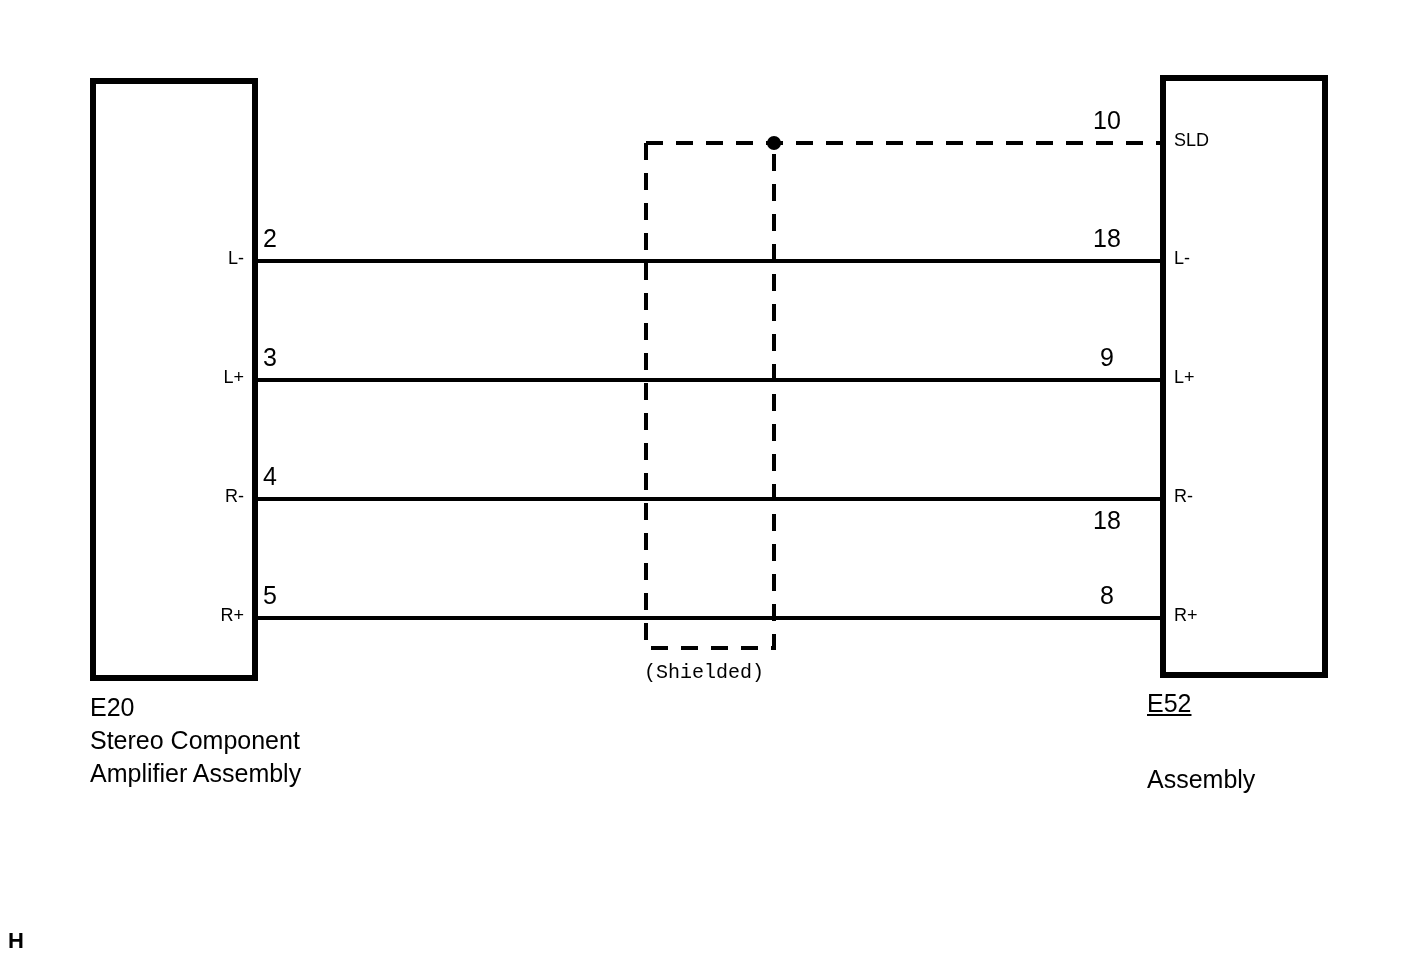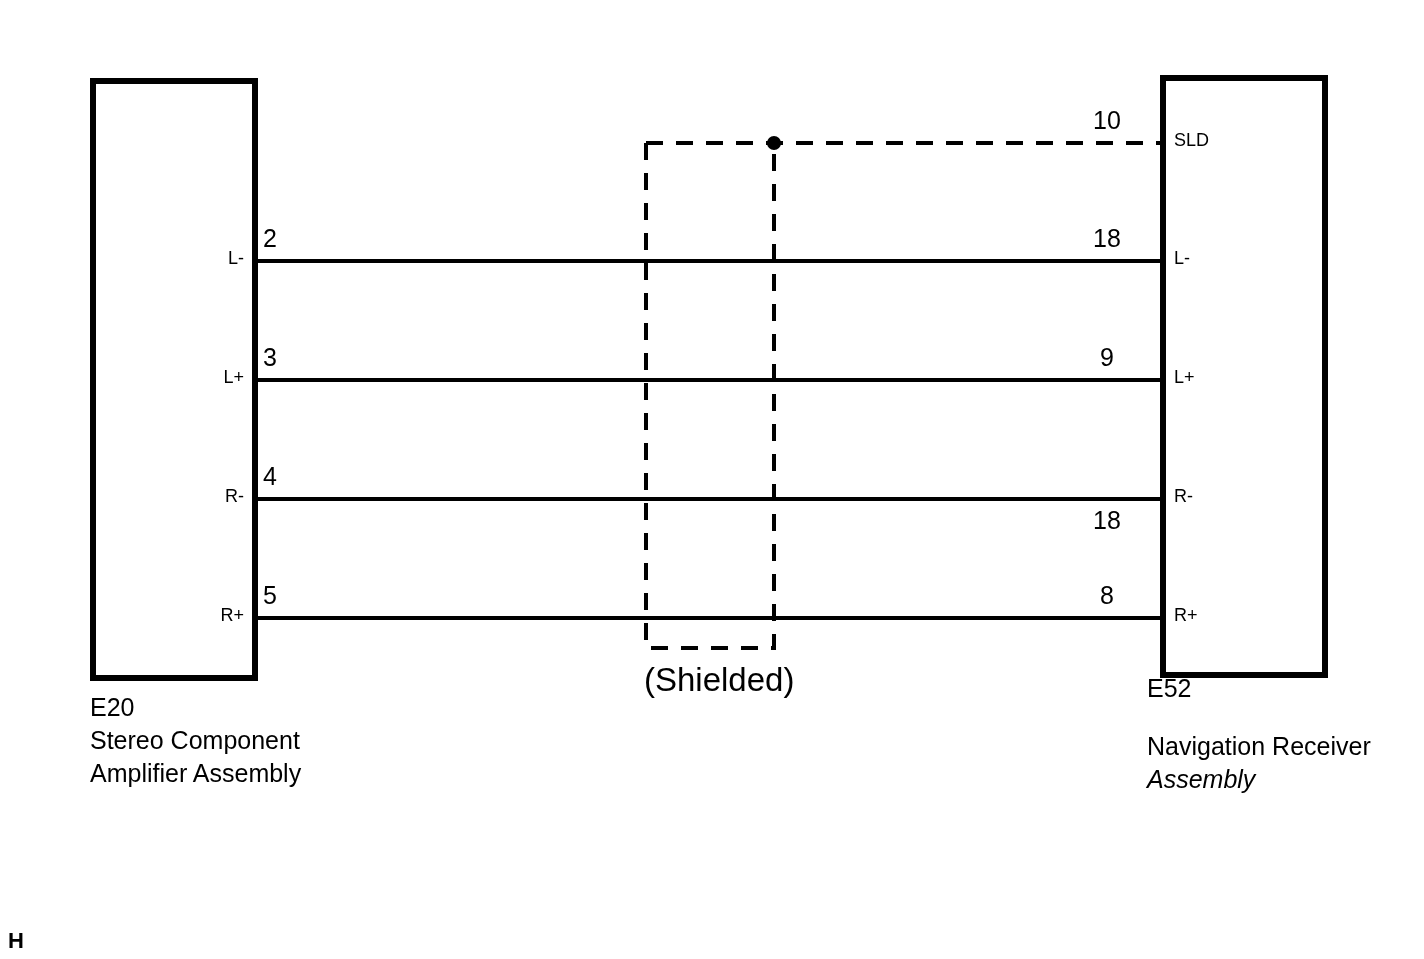--- a/index.html
+++ b/index.html
@@ -44,21 +44,22 @@
   }
   .pin-sig.right-align {
     text-align: right;
   }
   .conn-caption {
     font-size: 25px;
     line-height: 33px;
     text-align: right;
   }
   .shield-caption {
-    font-size: 33px;
+    font-size: 20px;
+    font-family: Liberation Mono, monospace;
   }
   .corner-mark {
     font-size: 22px;
     font-weight: bold;
   }
 </style>
 </head>
 <body>
 
 <div id="canvas">
@@ -107,19 +108,18 @@
 
   <div class="lbl pin-num right-align" style="left:1058px; top:583px; width:98px;">8</div>
   <div class="lbl pin-sig" style="left:1174px; top:606px;">R+</div>
 
   <div class="lbl shield-caption" style="left:644px; top:663px;">(Shielded)</div>
 
   <div class="lbl conn-caption" style="left:90px; top:691px;">E20</div>
   <div class="lbl conn-caption" style="left:90px; top:724px;">Stereo Component</div>
   <div class="lbl conn-caption" style="left:90px; top:757px;">Amplifier Assembly</div>
 
-  <div class="lbl conn-caption" style="left:1147px; top:672px;">E52</div>
-  <div class="lbl conn-caption" style="left:1147px; top:730px;">Navigation Receiver</div>
-  <div class="lbl conn-caption" style="left:1147px; top:763px;font-style:italic;">Assembly</div>
+  <div class="lbl conn-caption" style="left:1147px; top:687px;text-decoration:underline;">E52</div>
+  <div class="lbl conn-caption" style="left:1147px; top:763px;">Assembly</div>
 
   <div class="lbl corner-mark" style="left:8px; top:930px;">H</div>
 
 </div>
 
 </body></html>

